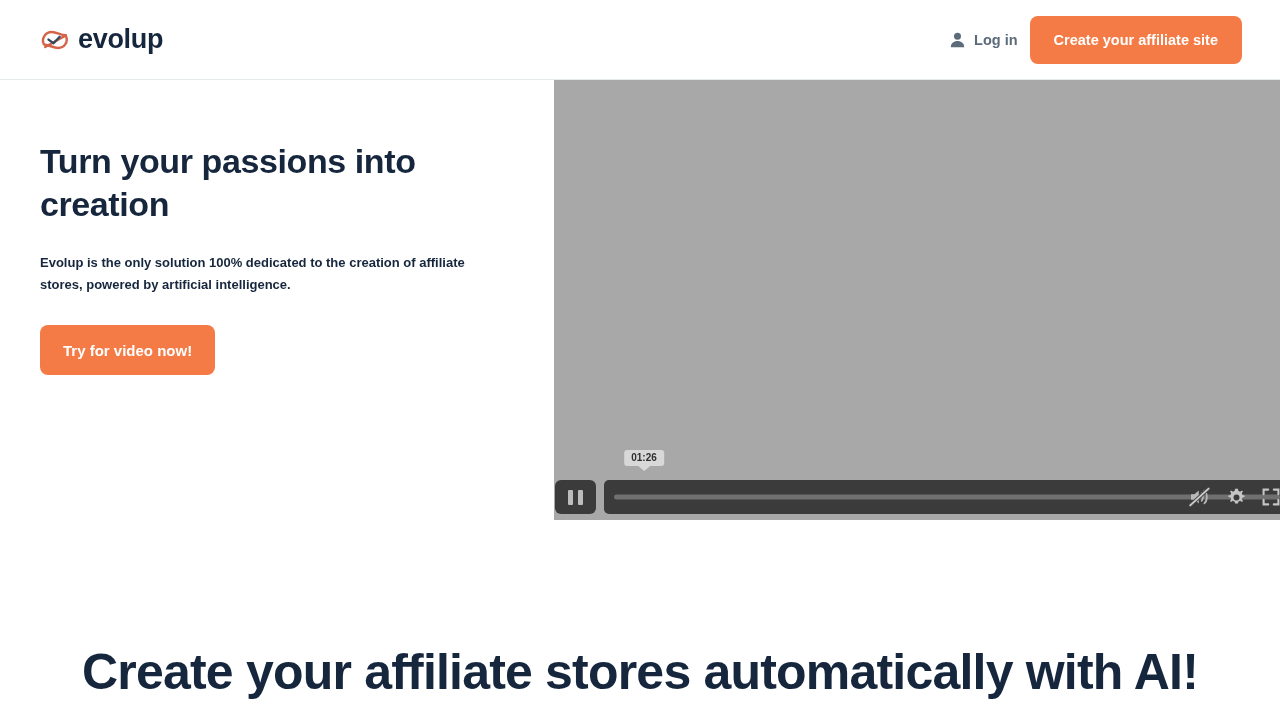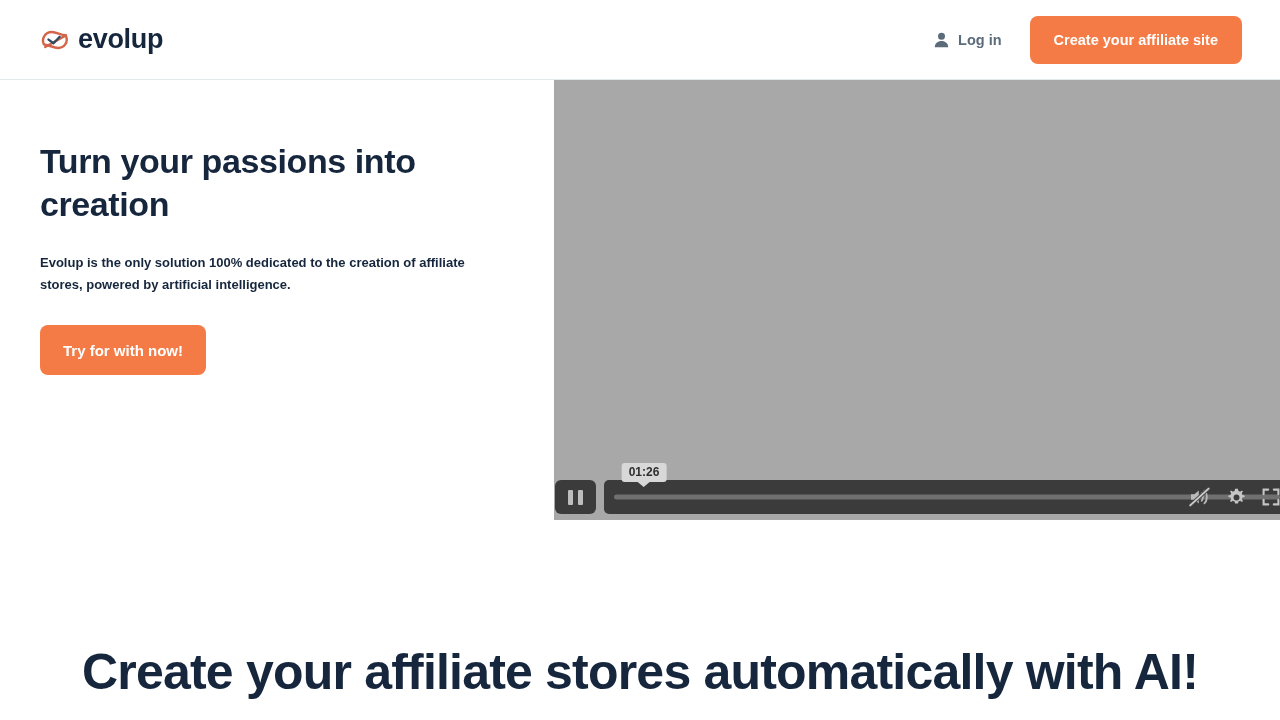--- a/index.html
+++ b/index.html
@@ -22,21 +22,21 @@
     position:absolute; left:40px; top:50%; transform:translateY(-50%);
     display:flex; align-items:center; gap:8px; cursor:pointer;
   }
   .logo-mark { width:30px; height:28px; display:block; }
   .logo-text {
     font-size:27px; font-weight:700; color:#16263d;
     letter-spacing:-0.3px; line-height:1;
   }
   .header-right {
     position:absolute; right:38px; top:50%; transform:translateY(-50%);
-    display:flex; align-items:center; gap:24px;
+    display:flex; align-items:center; gap:8px;
   }
   .login {
     display:flex; align-items:center; gap:9px;
     font-size:14.5px; font-weight:600; color:#5c6b7a; cursor:pointer;
     padding:6px 4px;
   }
   .login svg { display:block; }
   .cta-header {
     background:#f47b45; color:#ffffff; border:none;
     font-family:"Liberation Sans", sans-serif;
@@ -117,23 +117,23 @@
   }
   .progress-track {
     position:absolute; left:10px; right:0; top:50%; transform:translateY(-50%);
     height:5px; background:#707070; border-radius:3px;
   }
   .progress-fill {
     position:absolute; left:0; top:0; height:5px; width:0px;
     background:#9a9a9a; border-radius:3px;
   }
   .time-tip {
-    position:absolute; left:40px; bottom:32px; transform:translateX(-50%);
+    position:absolute; left:40px; bottom:48px; transform:translateX(-50%);
     background:#d8d8d8; color:#2f2f2f;
-    font-size:12px; font-weight:700; font-family:"Liberation Sans", sans-serif;
+    font-size:10px; font-weight:700; font-family:"Liberation Sans", sans-serif;
     padding:2px 7px 3px; border-radius:3px; white-space:nowrap;margin-top:12px;
   }
   .time-tip::after {
     content:""; position:absolute; left:50%; transform:translateX(-50%);
     bottom:-5px; width:0; height:0;
     border-left:6px solid transparent; border-right:6px solid transparent;
     border-top:5px solid #d8d8d8;
   }
   .ctrl-right {
     position:absolute; right:-4px; bottom:6px; height:34px;
@@ -179,21 +179,21 @@
         <span>Log in</span>
       </div>
 
       <button class="cta-header">Create your affiliate site</button>
     </div>
   </header>
 
   <section class="hero-left">
     <h1 class="hero-title">Turn your passions into creation</h1>
     <p class="hero-sub">Evolup is the only solution 100% dedicated to the creation of affiliate stores, powered by artificial intelligence.</p>
-    <button class="cta-hero">Try for with now!</button>
+    <button class="cta-hero">Try for video now!</button>
   </section>
 
   <section class="video">
 
 
     <div class="controls">
 
       <button class="btn-pause">
         <span class="pause-bar"></span>
         <span class="pause-bar"></span>

